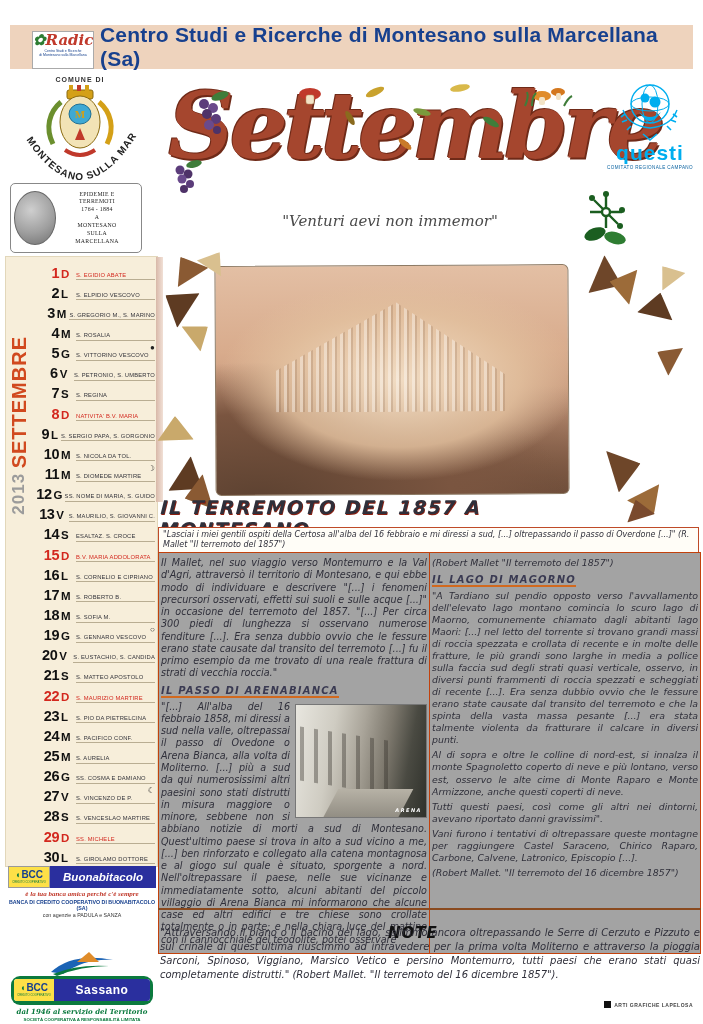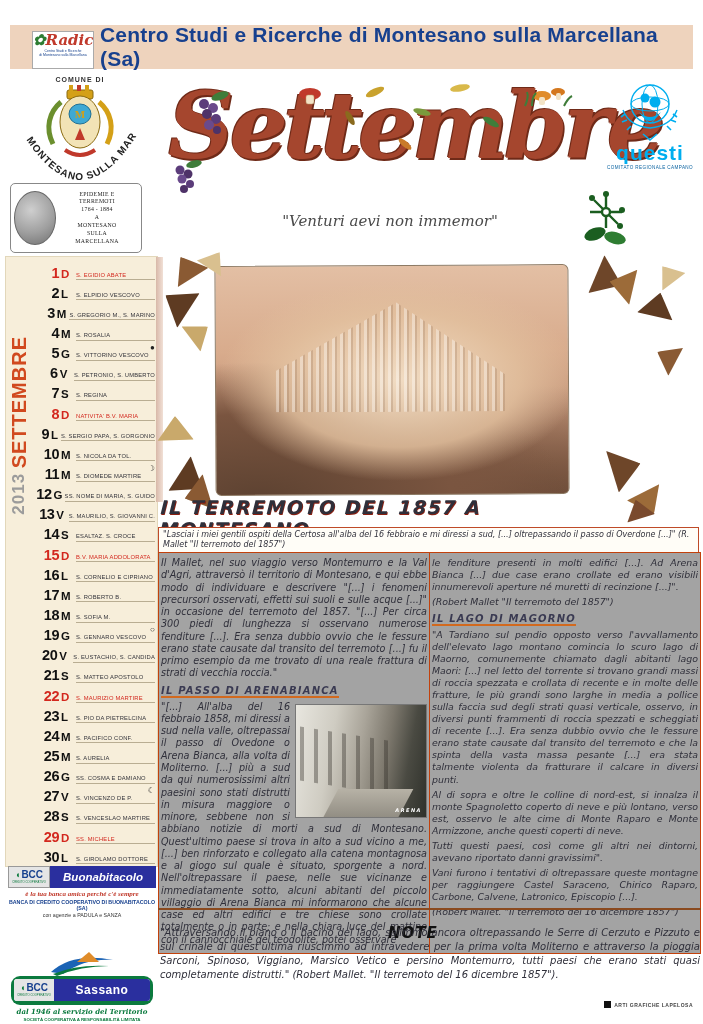--- a/index.html
+++ b/index.html
@@ -107,21 +107,21 @@
   .note-label{position:absolute;left:388px;top:910px;font-weight:bold;font-style:italic;
       font-size:15px;color:#111;letter-spacing:1px;margin-top:14px;}
   .note-text{position:absolute;left:160px;top:926px;width:540px;font-size:10px;line-height:1.4;
       text-align:justify;}
   .printer{position:absolute;right:10px;top:1001px;display:flex;align-items:center;gap:3px;}
   .printer-sq{width:7px;height:7px;background:#111;}
   .printer-text{font-size:5px;font-weight:bold;color:#444;letter-spacing:.5px;}
   
   .bcc1{position:absolute;left:8px;top:866px;width:148px;}
   .bcc-row{display:flex;align-items:stretch;height:22px;}
-  .bcc-mark{width:42px;border:1px solid #999;background:#e5e5e5;display:flex;flex-direction:column;
+  .bcc-mark{width:42px;border:1px solid #999;background:#fde047;display:flex;flex-direction:column;
       align-items:center;justify-content:center;box-sizing:border-box;}
   .bcc-mark-word{font-weight:bold;font-size:10px;color:#17408e;line-height:1;}
   .bcc-mark-word::before{content:"◖";color:#0b7a3e;font-size:9px;margin-right:1px;}
   .bcc-mark-sub{font-size:2.8px;color:#0b7a3e;}
   .bcc-name{flex:1;background:#2a2f9e;color:#fff;display:flex;align-items:center;justify-content:center;
       font-weight:bold;font-style:italic;font-size:11.5px;}
   .bcc-tag{font-family:Liberation Serif, serif;font-style:italic;font-weight:bold;color:#c0392b;
       font-size:7px;text-align:center;margin-top:2px;}
   .bcc-line2{font-size:5.3px;font-weight:bold;color:#17408e;text-align:center;margin-top:1px;}
   .bcc-line3{font-size:5.3px;color:#333;text-align:center;margin-top:1px;}
@@ -453,21 +453,20 @@
   <div class="cols">
     <div class="col col-left hand">
       <p>Il Mallet, nel suo viaggio verso Montemurro e la Val d'Agri, attraversò il territorio di Montesano, e qui ebbe modo di individuare e descrivere "[...] i fenomeni precursori osservati, effetti sui suoli e sulle acque [...]" in occasione del terremoto del 1857. "[...] Per circa 300 piedi di lunghezza si osservano numerose fenditure [...]. Era senza dubbio ovvio che le fessure erano state causate dal transito del terremoto [...] fu il primo esempio da me trovato di una reale frattura di strati di vecchia roccia."</p>
       <div><span class="hand-heading">IL PASSO DI ARENABIANCA</span></div>
       <div class="street">
         <span class="street-caption">ARENA</span>
       </div>
       <p>"[...] All'alba del 16 febbraio 1858, mi diressi a sud nella valle, oltrepassai il passo di Ovedone o Arena Bianca, alla volta di Moliterno. [...] più a sud da qui numerosissimi altri paesini sono stati distrutti in misura maggiore o minore, sebbene non si abbiano notizie di morti a sud di Montesano. Quest'ultimo paese si trova in alto a sud vicino a me, [...] ben rinforzato e collegato alla catena montagnosa e al giogo sul quale è situato, sporgente a nord. Nell'oltrepassare il paese, nelle sue vicinanze e immediatamente sotto, alcuni abitanti del piccolo villaggio di Arena Bianca mi informarono che alcune case ed altri edifici e tre chiese sono crollate totalmente o in parte; e nella chiara luce del mattino con il cannocchiale del teodolite, potei osservare</p>
     </div>
     <div class="col col-right hand">
-      <p>le fenditure presenti in molti edifici [...]. Ad Arena Bianca [...] due case erano crollate ed erano visibili innumerevoli aperture né muretti di recinzione [...]".</p>
       <p>(Robert Mallet "Il terremoto del 1857")</p>
       <div><span class="hand-heading">IL LAGO DI MAGORNO</span></div>
       <p>"A Tardiano sul pendio opposto verso l'avvallamento dell'elevato lago montano comincia lo scuro lago di Maorno, comunemente chiamato dagli abitanti lago Maori: [...] nel letto del torrente si trovano grandi massi di roccia spezzata e crollata di recente e in molte delle fratture, le più grandi sono larghe in media a pollice sulla faccia sud degli strati quasi verticale, osservo, in diversi punti frammenti di roccia spezzati e scheggiati di recente [...]. Era senza dubbio ovvio che le fessure erano state causate dal transito del terremoto e che la spinta della vasta massa pesante [...] era stata talmente violenta da fratturare il calcare in diversi punti.</p>
       <p>Al di sopra e oltre le colline di nord-est, si innalza il monte Spagnoletto coperto di neve e più lontano, verso est, osservo le alte cime di Monte Raparo e Monte Armizzone, anche questi coperti di neve.</p>
       <p>Tutti questi paesi, così come gli altri nei dintorni, avevano riportato danni gravissimi".</p>
       <p>Vani furono i tentativi di oltrepassare queste montagne per raggiungere Castel Saraceno, Chirico Raparo, Carbone, Calvene, Latronico, Episcopio [...].</p>
       <p>(Robert Mallet. "Il terremoto del 16 dicembre 1857")</p>
     </div>
   </div>
 

